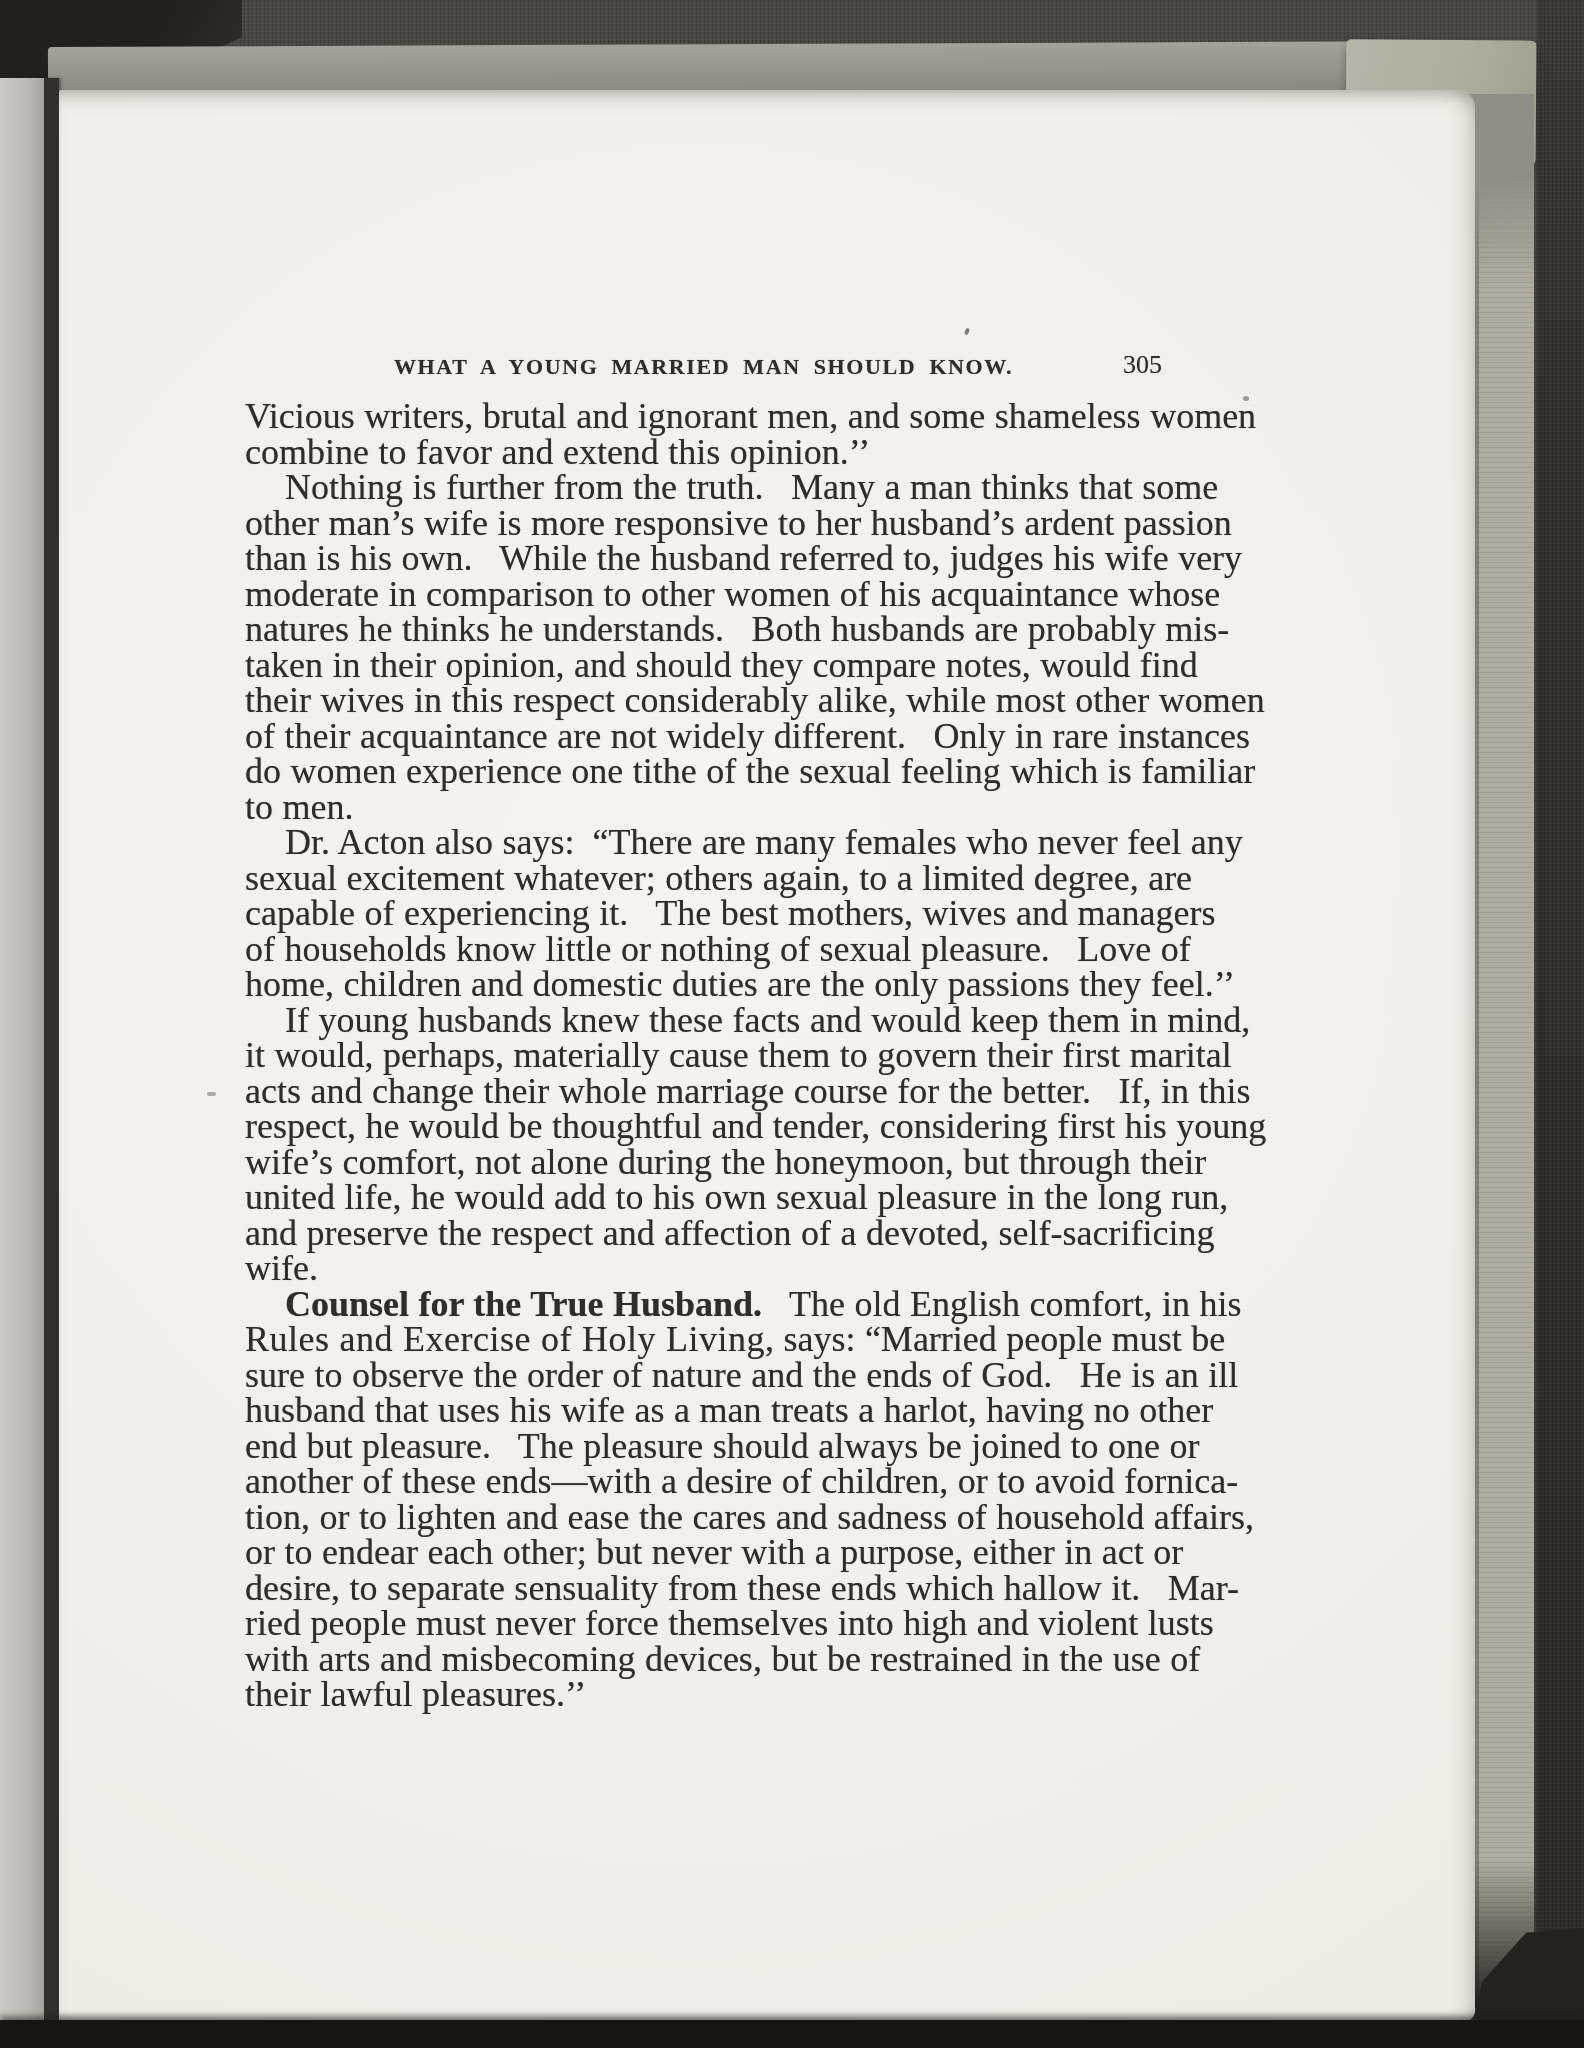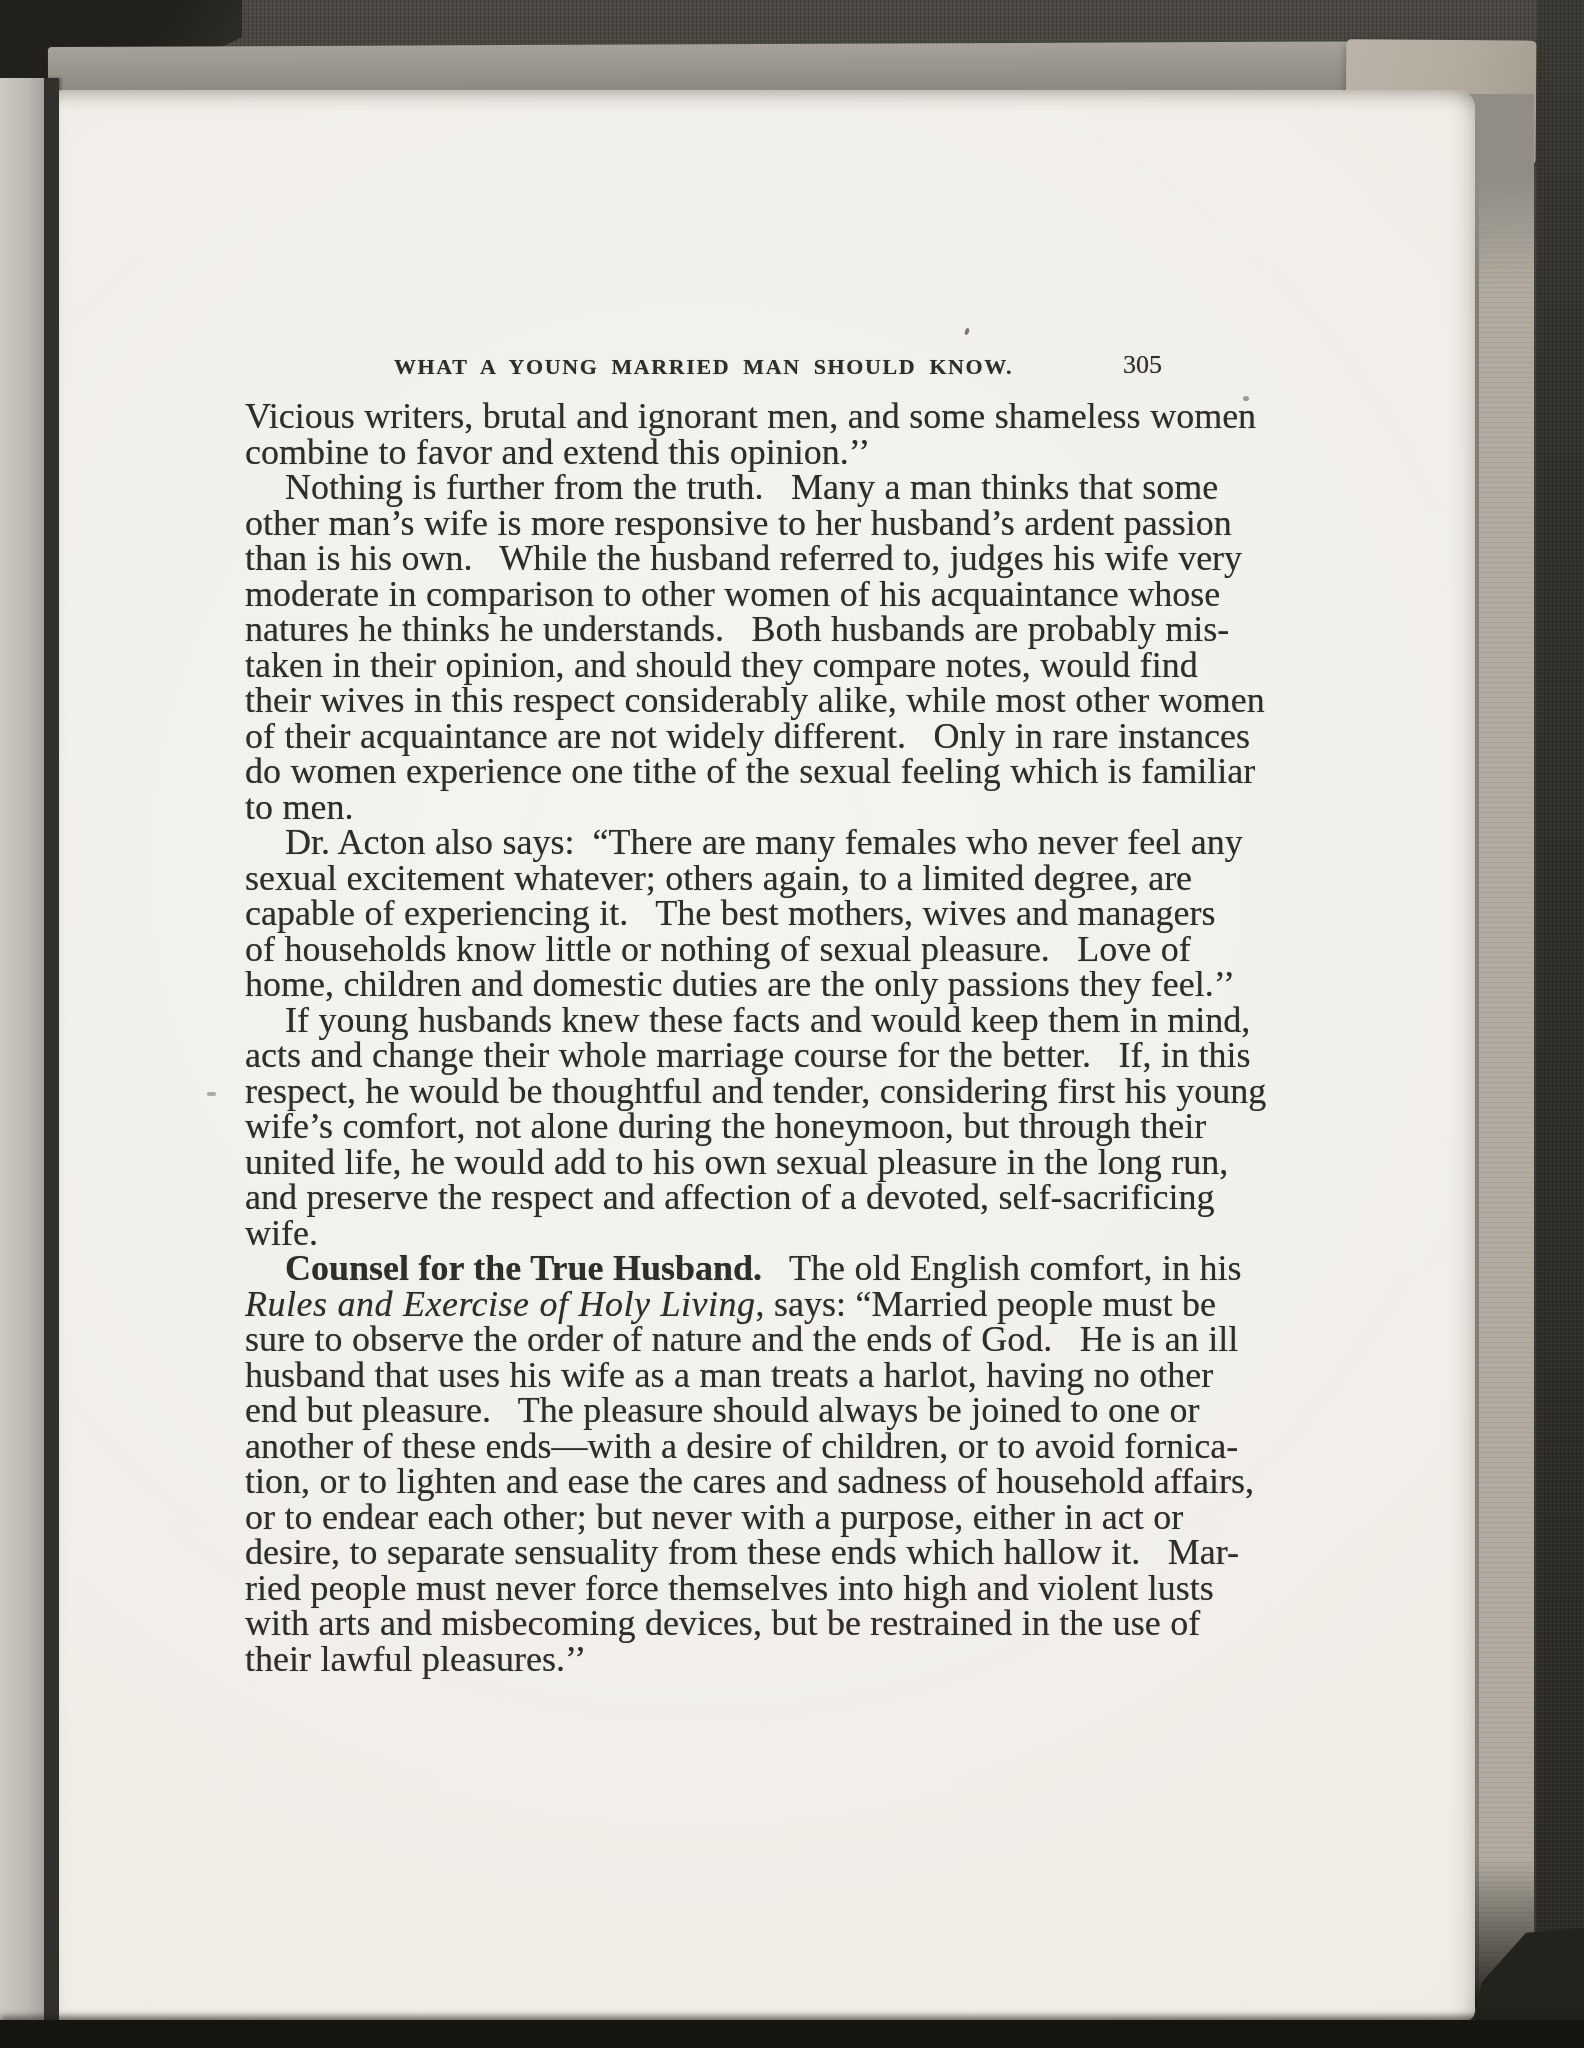--- a/index.html
+++ b/index.html
@@ -109,21 +109,21 @@
     font-size:36px;line-height:35.5px;
     word-spacing:0.5px;
     text-shadow:0 0 0.8px rgba(47,45,41,0.55);
   }
   .line{white-space:nowrap;text-align:justify;}
   .line.full{text-align-last:justify;}
   .line.para-last{text-align-last:left;}
   .line.indent{padding-left:40px;}
   .line.indent.full{text-indent:0;}
   .seg-bold{font-weight:700;}
-  .seg-italic{font-style:italic;letter-spacing:0.5px;}
+  .seg-italic{letter-spacing:0.5px;}
   
   .speck{position:absolute;border-radius:50%;background:#55524a;}
   .speck-a{left:906px;top:238px;width:4px;height:7px;opacity:.75;transform:rotate(20deg);}
   .speck-b{left:1184px;top:306px;width:6px;height:5px;opacity:.55;}
   .speck-c{left:148px;top:1002px;width:9px;height:4px;opacity:.45;border-radius:2px;}
 </style>
 </head>
 <body style="--page-bg: #f1efe8; --ink: #2f2d29;">
 
 <div style="position:absolute;inset:0;">
@@ -159,20 +159,21 @@
         <div class="line full"><span class="seg-regular">their wives in this respect considerably alike, while most other women</span></div>
         <div class="line full"><span class="seg-regular">of their acquaintance are not widely different.  Only in rare instances</span></div>
         <div class="line full"><span class="seg-regular">do women experience one tithe of the sexual feeling which is familiar</span></div>
         <div class="line para-last"><span class="seg-regular">to men.</span></div>
         <div class="line full indent"><span class="seg-regular">Dr. Acton also says: “There are many females who never feel any</span></div>
         <div class="line full"><span class="seg-regular">sexual excitement whatever; others again, to a limited degree, are</span></div>
         <div class="line full"><span class="seg-regular">capable of experiencing it.  The best mothers, wives and managers</span></div>
         <div class="line full"><span class="seg-regular">of households know little or nothing of sexual pleasure.  Love of</span></div>
         <div class="line para-last"><span class="seg-regular">home, children and domestic duties are the only passions they feel.’’</span></div>
         <div class="line full indent"><span class="seg-regular">If young husbands knew these facts and would keep them in mind,</span></div>
+        <div class="line full"><span class="seg-regular">it would, perhaps, materially cause them to govern their first marital</span></div>
         <div class="line full"><span class="seg-regular">acts and change their whole marriage course for the better.  If, in this</span></div>
         <div class="line full"><span class="seg-regular">respect, he would be thoughtful and tender, considering first his young</span></div>
         <div class="line full"><span class="seg-regular">wife’s comfort, not alone during the honeymoon, but through their</span></div>
         <div class="line full"><span class="seg-regular">united life, he would add to his own sexual pleasure in the long run,</span></div>
         <div class="line full"><span class="seg-regular">and preserve the respect and affection of a devoted, self-sacrificing</span></div>
         <div class="line para-last"><span class="seg-regular">wife.</span></div>
         <div class="line full indent"><span class="seg-bold">Counsel for the True Husband.</span><span class="seg-regular">  The old English comfort, in his</span></div>
         <div class="line full"><span class="seg-italic">Rules and Exercise of Holy Living</span><span class="seg-regular">, says: “Married people must be</span></div>
         <div class="line full"><span class="seg-regular">sure to observe the order of nature and the ends of God.  He is an ill</span></div>
         <div class="line full"><span class="seg-regular">husband that uses his wife as a man treats a harlot, having no other</span></div>

